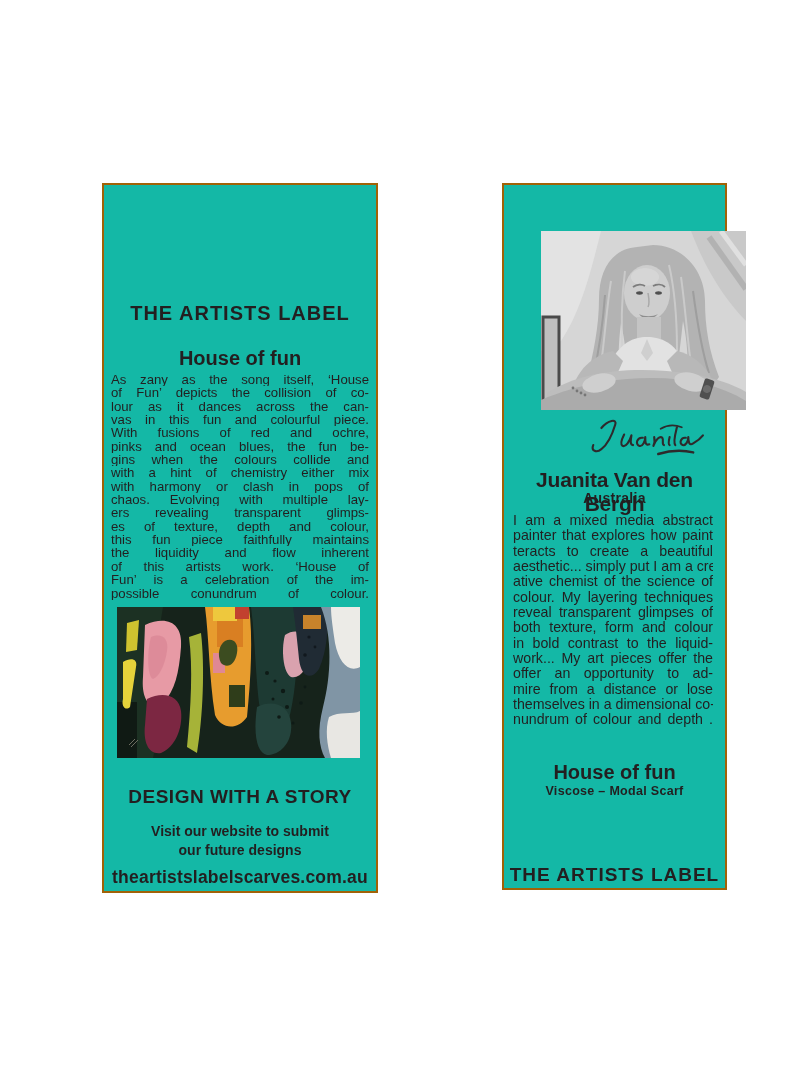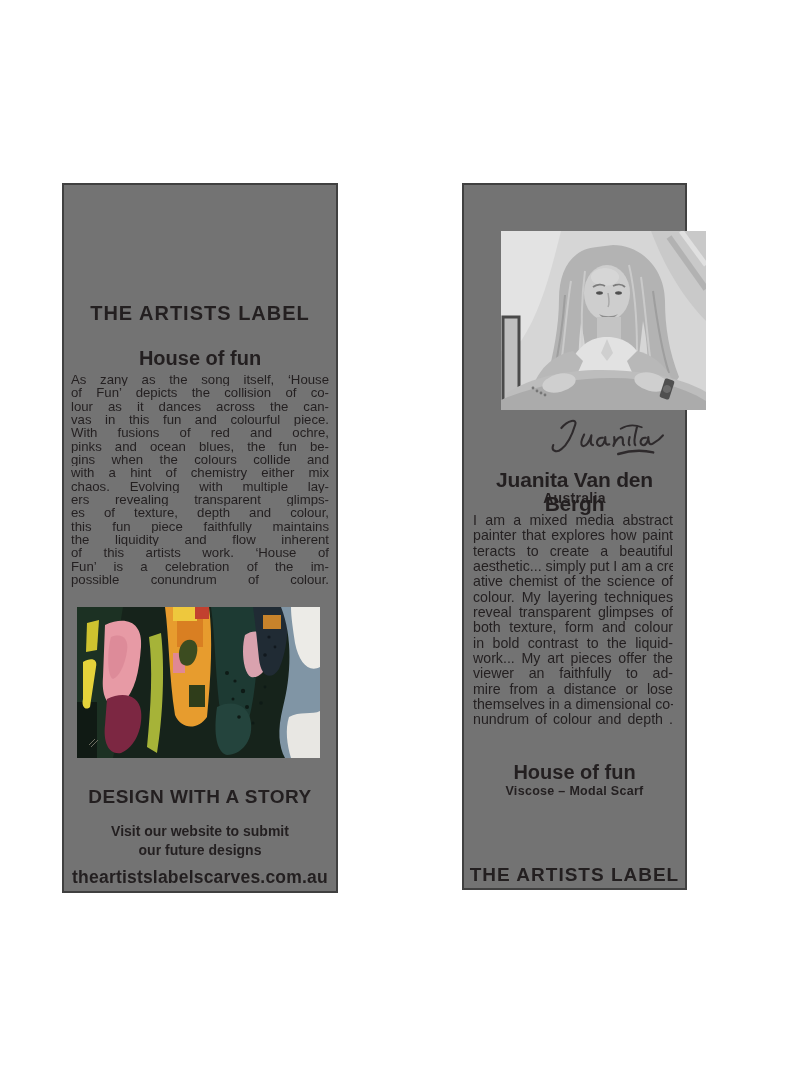--- a/index.html
+++ b/index.html
@@ -1,20 +1,20 @@
 <!DOCTYPE html>
 <html><head>
 <meta charset="utf-8">
 <style>
   * { margin:0; padding:0; box-sizing:border-box; }
   html,body { width:800px; height:1070px; background:#ffffff; }
   body { font-family:"Liberation Sans", sans-serif; color:#231f20; position:relative; }
   .page { position:absolute; left:0; top:0; width:800px; height:1070px; background:#ffffff; }
 
-  .card { position:absolute; background:#737373; border:2px solid #404040; }
+  .card { position:absolute; background:#14b8a6; border:2px solid #a16207;margin-left:40px; }
   .card-left  { left:62px;  top:183px; width:276px; height:710px; }
   .card-right { left:462px; top:183px; width:225px; height:707px; }
 
   .abs { position:absolute; left:0; right:0; }
   .ctr { text-align:center; }
 
   .brand-top      { top:117px; font-size:20px; font-weight:bold; letter-spacing:1px; }
   .artwork-title  { top:162px; font-size:20px; font-weight:bold; }
   .desc           { top:188px; left:7px; right:7px; font-size:13.2px; line-height:13.35px; }
   .jline          { text-align:justify; text-align-last:justify; white-space:nowrap; overflow:hidden; }
@@ -46,20 +46,21 @@
 
     <div class="abs desc">
         <div class="jline">As zany as the song itself, ‘House</div>
         <div class="jline">of Fun’ depicts the collision of co-</div>
         <div class="jline">lour as it dances across the can-</div>
         <div class="jline">vas in this fun and colourful piece.</div>
         <div class="jline">With fusions of red and ochre,</div>
         <div class="jline">pinks and ocean blues, the fun be-</div>
         <div class="jline">gins when the colours collide and</div>
         <div class="jline">with a hint of chemistry either mix</div>
+        <div class="jline">with harmony or clash in pops of</div>
         <div class="jline">chaos.  Evolving with multiple lay-</div>
         <div class="jline">ers revealing transparent glimps-</div>
         <div class="jline">es of texture, depth and colour,</div>
         <div class="jline">this fun piece faithfully maintains</div>
         <div class="jline">the liquidity and flow inherent</div>
         <div class="jline">of this artists work.  ‘House of</div>
         <div class="jline">Fun’ is a celebration of the im-</div>
         <div class="jline">possible conundrum of colour.</div>
       </div>
 
@@ -182,21 +183,21 @@
         <div class="jline">I am a mixed media abstract</div>
         <div class="jline">painter that explores how paint</div>
         <div class="jline">teracts to create a beautiful</div>
         <div class="jline">aesthetic... simply put I am a cre-</div>
         <div class="jline">ative chemist of the science of</div>
         <div class="jline">colour. My layering techniques</div>
         <div class="jline">reveal transparent glimpses of</div>
         <div class="jline">both texture, form and colour</div>
         <div class="jline">in bold contrast to the liquid-</div>
         <div class="jline">work... My art pieces offer the</div>
-        <div class="jline">viewer an faithfully to ad-</div>
+        <div class="jline">offer an opportunity to ad-</div>
         <div class="jline">mire from a distance or lose</div>
         <div class="jline">themselves in a dimensional co-</div>
         <div class="jline">nundrum of colour and depth .</div>
       </div>
 
     <div class="abs ctr product-title">House of fun</div>
     <div class="abs ctr material">Viscose – Modal Scarf</div>
     <div class="abs ctr brand-bottom">THE ARTISTS LABEL</div>
   </div>
 

